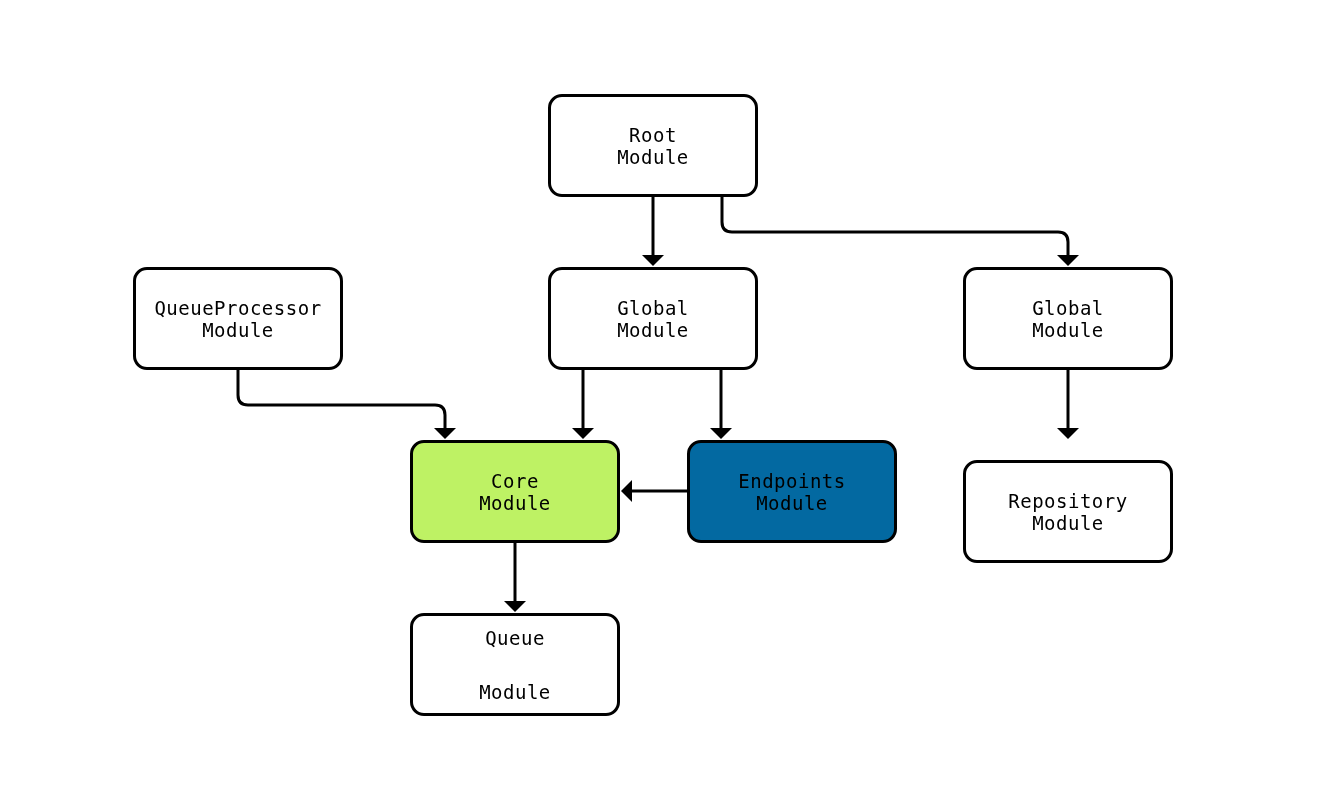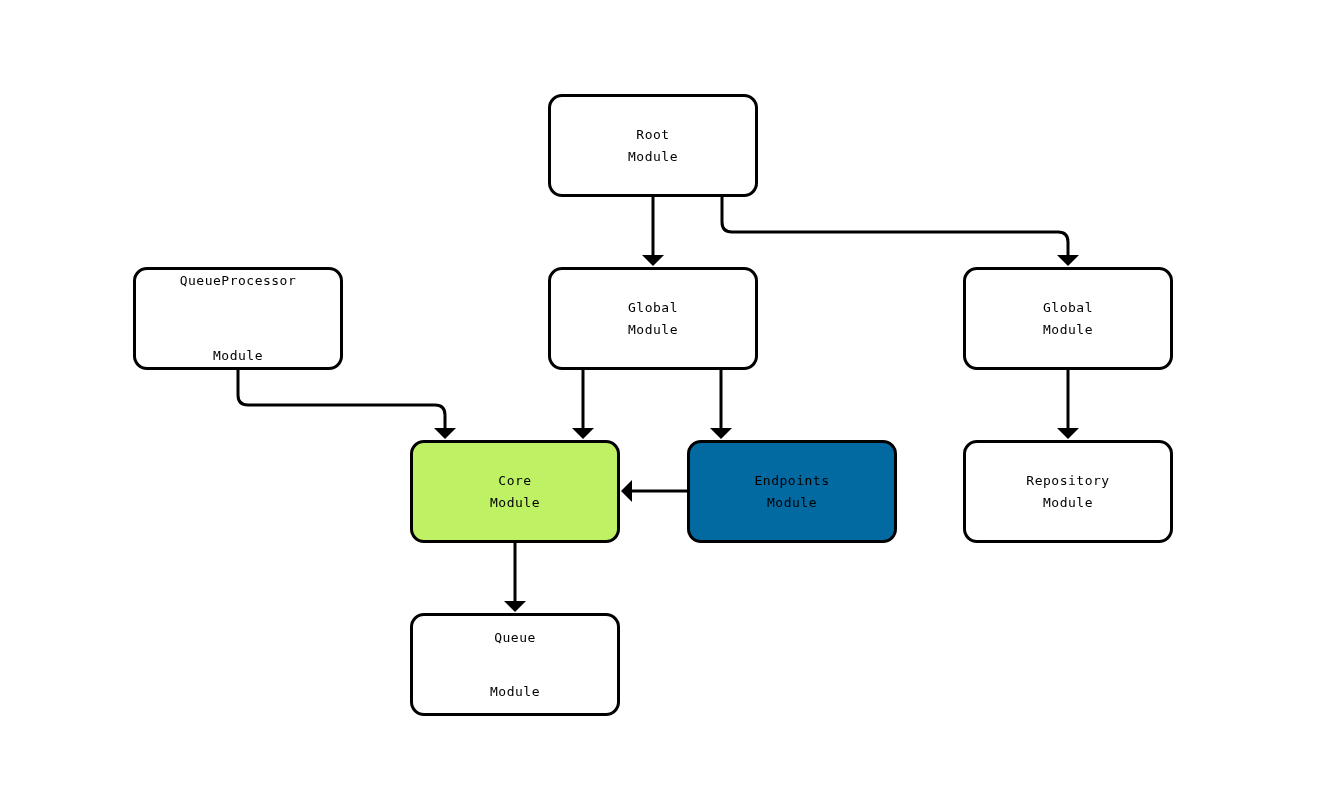--- a/index.html
+++ b/index.html
@@ -33,21 +33,21 @@
     border-radius: 14px;
     background: #ffffff;
     display: flex;
     flex-direction: column;
     align-items: center;
     justify-content: center;
     z-index: 2;
   }
   .node-line {
     font-family: "DejaVu Sans Mono", "Liberation Mono", monospace;
-    font-size: 13px;
+    font-size: 19px;
     line-height: 22px;
     color: #000000;
     white-space: pre;
     letter-spacing: 0.5px;
     text-align: center;
   }
 </style>
 </head>
 <body>
 
@@ -70,21 +70,21 @@
       <polygon points="632,480 632,502 621,491" fill="#000000"></polygon>
       <path d="M 515 543 L 515 602" fill="none" stroke="#000000" stroke-width="3" stroke-linecap="butt"></path>
       <polygon points="504,601 526,601 515,612" fill="#000000"></polygon>
     </svg>
 
   <div class="node" id="node-root" style="left: 548px; top: 94px; width: 210px; height: 103px; background: rgb(255, 255, 255); border-color: rgb(0, 0, 0);">
     <div class="node-line">Root</div>
     <div class="node-line">Module</div>
   </div>
 
-  <div class="node" id="node-queueprocessor" style="left: 133px; top: 267px; width: 210px; height: 103px; background: rgb(255, 255, 255); border-color: rgb(0, 0, 0); justify-content: space-between;">
+  <div class="node" id="node-queueprocessor" style="left: 133px; top: 267px; width: 210px; height: 103px; background: rgb(255, 255, 255); border-color: rgb(0, 0, 0);">
     <div class="node-line">QueueProcessor</div>
     <div class="node-line">Module</div>
   </div>
 
   <div class="node" id="node-server" style="left: 548px; top: 267px; width: 210px; height: 103px; background: rgb(255, 255, 255); border-color: rgb(0, 0, 0);">
     <div class="node-line">Global</div>
     <div class="node-line">Module</div>
   </div>
 
   <div class="node" id="node-global" style="left: 963px; top: 267px; width: 210px; height: 103px; background: rgb(255, 255, 255); border-color: rgb(0, 0, 0);">
@@ -95,21 +95,21 @@
   <div class="node" id="node-core" style="left: 410px; top: 440px; width: 210px; height: 103px; background: #bef264; border-color: rgb(0, 0, 0);">
     <div class="node-line">Core</div>
     <div class="node-line">Module</div>
   </div>
 
   <div class="node" id="node-endpoints" style="left: 687px; top: 440px; width: 210px; height: 103px; background: #0369a1; border-color: rgb(0, 0, 0);">
     <div class="node-line">Endpoints</div>
     <div class="node-line">Module</div>
   </div>
 
-  <div class="node" id="node-repository" style="left: 963px; top: 440px; width: 210px; height: 103px; background: rgb(255, 255, 255); border-color: rgb(0, 0, 0);">
+  <div class="node" id="node-repository" style="left: 963px; top: 460px; width: 210px; height: 103px; background: rgb(255, 255, 255); border-color: rgb(0, 0, 0);">
     <div class="node-line">Repository</div>
     <div class="node-line">Module</div>
   </div>
 
   <div class="node" id="node-queue" style="left: 410px; top: 613px; width: 210px; height: 103px; background: rgb(255, 255, 255); border-color: rgb(0, 0, 0); gap: 32px;">
     <div class="node-line">Queue</div>
     <div class="node-line">Module</div>
   </div>
 
 </div>

